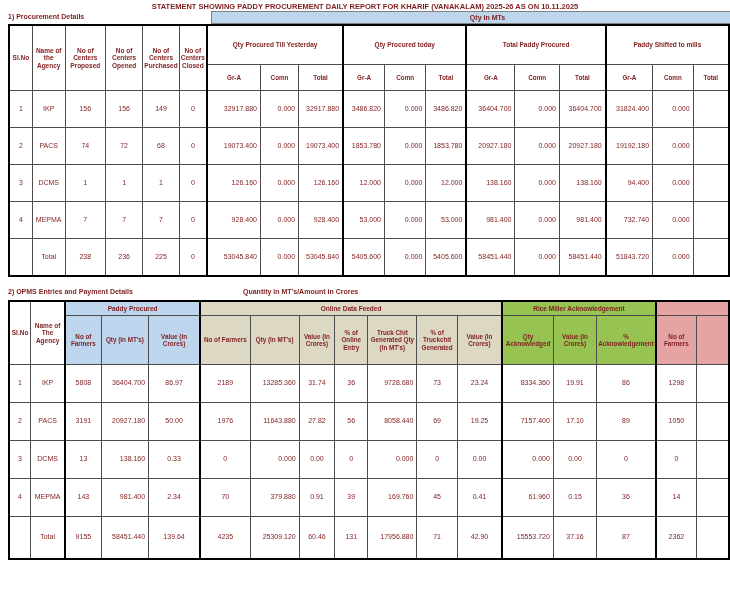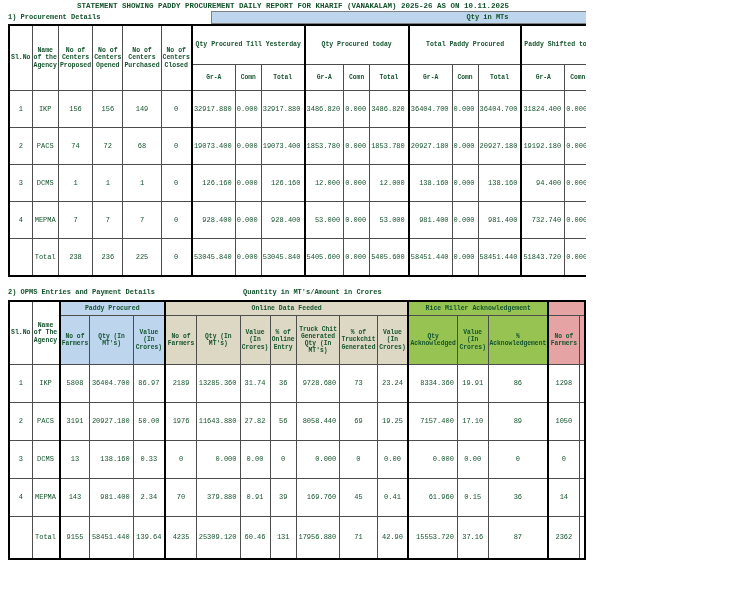--- a/index.html
+++ b/index.html
@@ -1,17 +1,17 @@
 <!DOCTYPE html>
 <html><head>
 <meta charset="utf-8">
 <style>
   html,body{margin:0;padding:0;background:#fff;}
-  .page{position:relative;width:586px;height:591px;overflow:hidden;
-        font-family:Liberation Mono, monospace;color:#14532d;}
+  .page{position:relative;width:730px;height:591px;overflow:hidden;
+        font-family:Liberation Sans, sans-serif;color:#7f1d1d;}
   .title{ text-align:center;font-weight:bold;font-size:7.5px;line-height:9px;padding-top:2px;}
   .strip{position:relative;height:13px;margin-left:8px;margin-right:0;}
   .sec-label{position:absolute;left:0;top:2px;font-weight:bold;font-size:7px;}
   .units-label{position:absolute;left:235px;top:2px;font-weight:bold;font-size:7px;}
   .qty-bar{position:absolute;left:203px;top:0;width:551px;height:11px;line-height:11px;
            background:#BDD6EE;border:1px solid #7f7f7f;text-align:center;
            font-weight:bold;font-size:7px;}
   table{border-collapse:collapse;table-layout:fixed;margin-left:8px;
         border:2px solid #000;}
   th,td{border:1px solid #4d4d4d;overflow:hidden;padding:0 1px;

